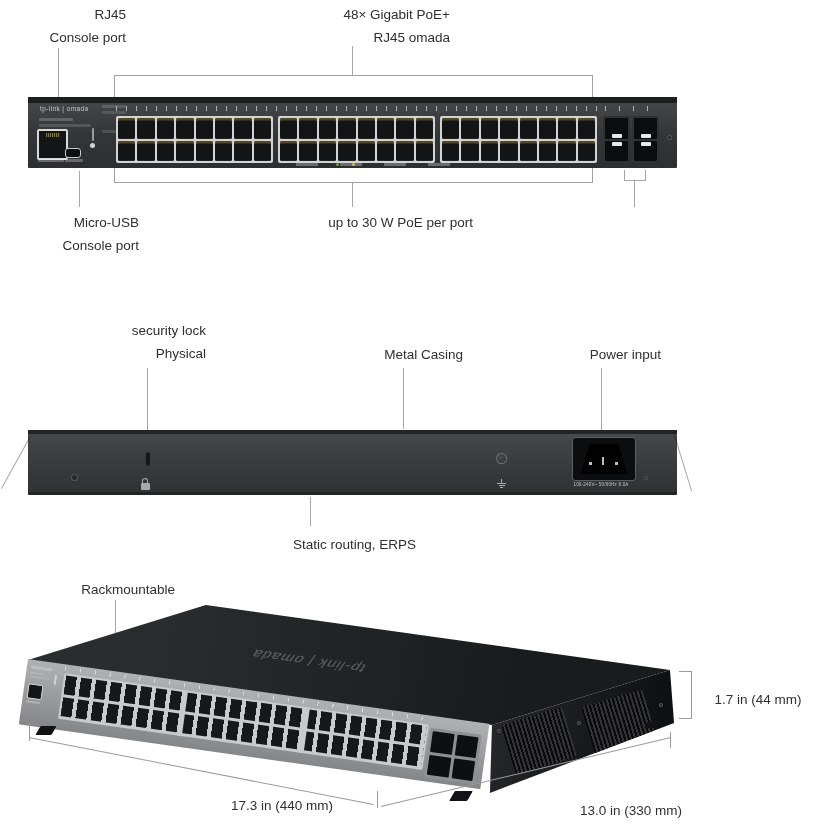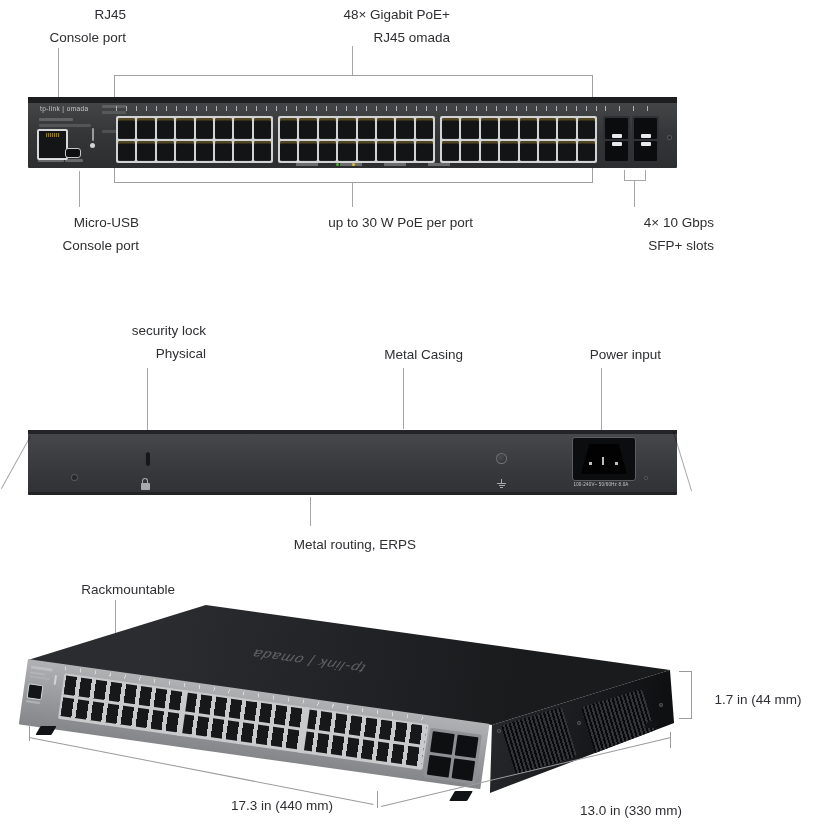--- a/index.html
+++ b/index.html
@@ -204,24 +204,20 @@
   <div class="hline" style="left:624px;top:180px;width:22px;"></div>
   <div class="cline" style="left:634px;top:180px;height:27px;"></div>
 
   <div class="label" style="left:19px;top:211px;width:120px;">
     <div>Micro-USB</div>
     <div>Console port</div>
   </div>
   <div class="label" style="left:233px;top:211px;width:240px;">
     <div>up to 30 W PoE per port</div>
   </div>
-  <div class="label" style="left:554px;top:211px;width:160px;">
-    <div>4× 10 Gbps</div>
-    <div>SFP+ slots</div>
-  </div>
 
   <div class="label" style="left:86px;top:319px;width:120px;">
     <div>security lock</div>
     <div>Physical</div>
   </div>
   <div class="label" style="left:343px;top:343px;width:120px;">Metal Casing</div>
   <div class="label" style="left:541px;top:343px;width:120px;">Power input</div>
 
   <div class="cline" style="left:147px;top:368px;height:81px;"></div>
   <div class="cline" style="left:403px;top:368px;height:61px;"></div>
@@ -246,21 +242,21 @@
       <div class="cavity"></div>
       <span class="pin" style="left:16px;top:24px;width:3px;height:3px;"></span>
       <span class="pin" style="left:29px;top:19px;width:2px;height:8px;"></span>
       <span class="pin" style="left:42px;top:24px;width:3px;height:3px;"></span>
     </div>
     <div class="rating" style="left:473px;top:52px;width:200px;">100-240V~ 50/60Hz 8.0A</div>
     <div class="screw" style="left:616px;top:46px;width:4px;height:4px;"></div>
   </div>
 
   <div class="cline" style="left:310px;top:497px;height:29px;"></div>
-  <div class="label" style="left:216px;top:533px;width:200px;">Metal routing, ERPS</div>
+  <div class="label" style="left:216px;top:533px;width:200px;">Static routing, ERPS</div>
 
   <div class="label" style="left:55px;top:578px;width:120px;">Rackmountable</div>
   <div class="cline" style="left:115px;top:600px;height:50px;"></div>
 
   <div class="face top-face">
     <div class="top-logo">tp-link | omada</div>
   </div>
 
   <div class="face side-face">
     <div class="vent" style="left:18px;top:46px;width:64px;"></div>

